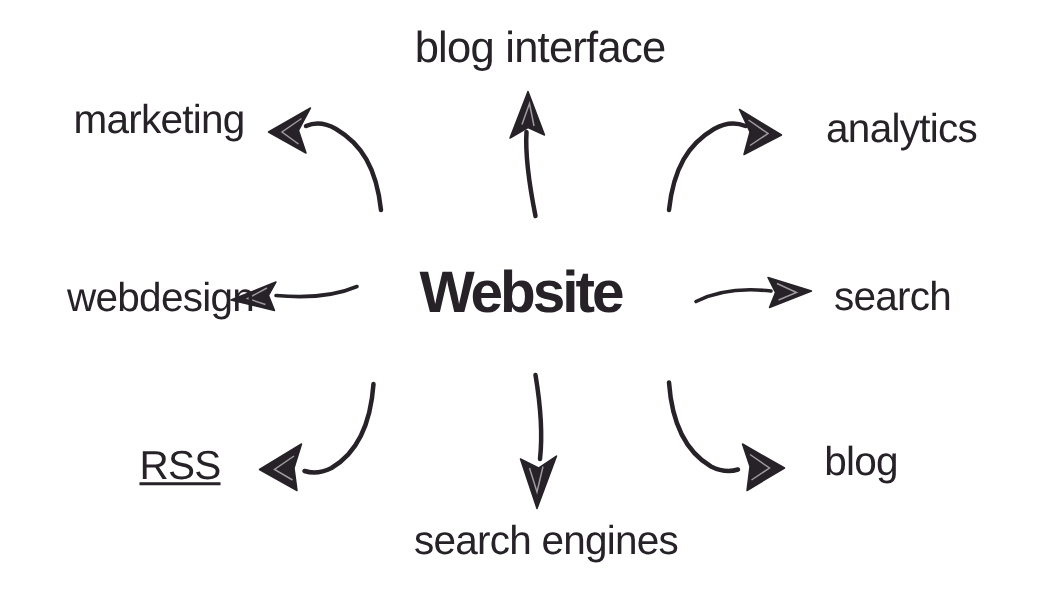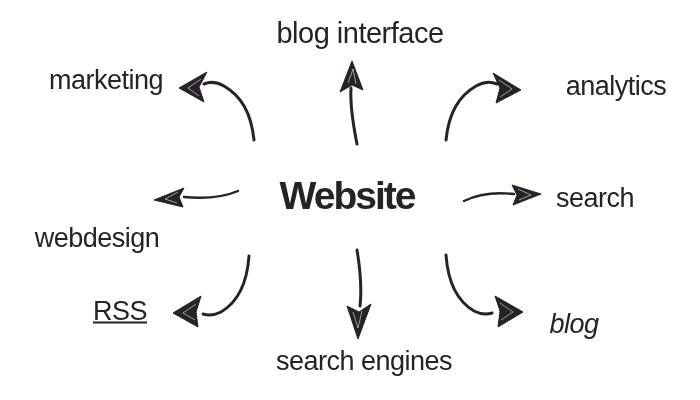--- a/index.html
+++ b/index.html
@@ -34,25 +34,25 @@
     transform: translate(-50%, -50%);
     color: var(--ink);
     font-size: 39px;
     font-weight: bold;
     letter-spacing: -2px;
     white-space: nowrap;
   }
   
   .pos-user-interface { left: 360px; top: 33px; }
   .pos-marketing      { left: 106px; top: 80px; }
-  .pos-analytics      { left: 616px; top: 86px; }
-  .pos-webdesign      { left: 97px;  top: 199px; margin-top: 39px; }
+  .pos-analytics      { left: 601px; top: 86px; }
+  .pos-webdesign      { left: 107px;  top: 199px; }
   .pos-forums         { left: 595px; top: 198px; }
   .pos-rss            { left: 120px; top: 311px; text-decoration: underline; }
-  .pos-blog           { left: 574px; top: 324px; font-style: italic; }
+  .pos-blog           { left: 574px; top: 308px; }
   .pos-search-engines { left: 364px; top: 361px; text-align: right; }
   .pos-website        { left: 347px; top: 196px; }
 
   .arrow-line { fill: none; stroke: currentColor; stroke-width: 3; stroke-linecap: round; }
   .arrow-line--thin { stroke-width: 2.4; }
   .arrow-head { fill: currentColor; stroke: currentColor; stroke-width: 1; stroke-linejoin: round; }
   .head-scribble { fill: none; stroke: var(--bg); stroke-width: 1; opacity: 0.55; }
 </style>
 </head>
 <body>

